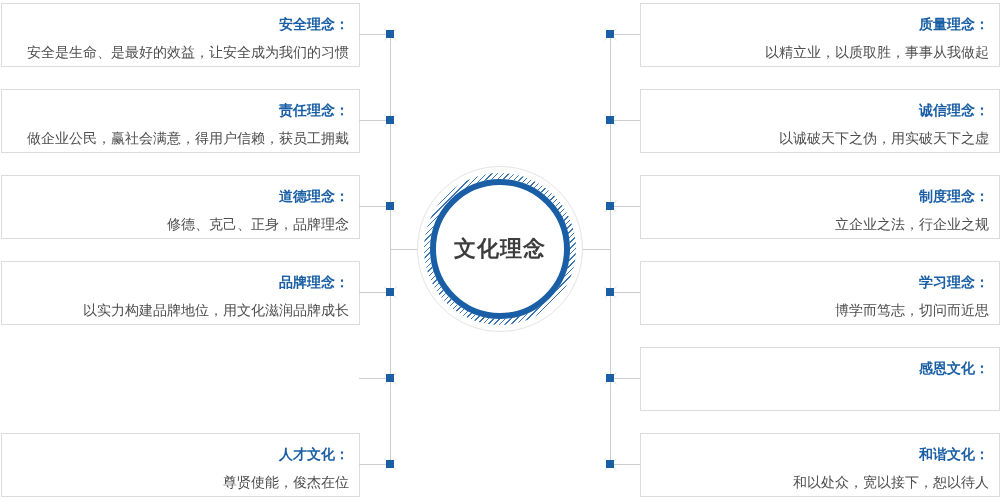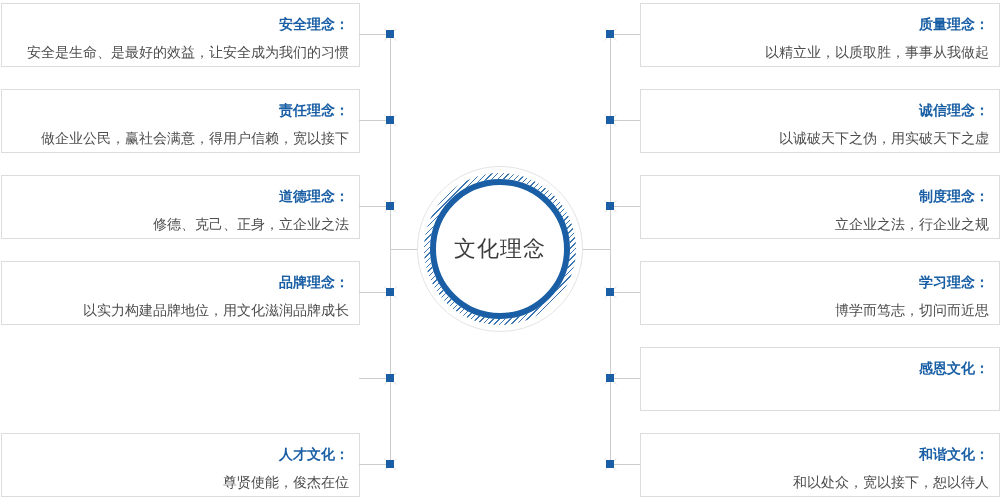--- a/index.html
+++ b/index.html
@@ -57,44 +57,44 @@
   }
   .circle-hatch::after{
     content:"";position:absolute;inset:6px;background:#ffffff;border-radius:50%;
   }
   .circle-ring{
     position:absolute;left:430px;top:179px;width:128px;height:128px;
     border:6px solid var(--accent);border-radius:50%;background:#ffffff;z-index:6;
     display:flex;align-items:center;justify-content:center;
   }
   .center-label{
-    font-size:22px;font-weight:normal;color:var(--center-text);letter-spacing:1px;white-space:nowrap;
+    font-size:22px;font-weight:bold;color:var(--center-text);letter-spacing:1px;white-space:nowrap;
   }
 </style>
 </head>
 <body>
 
 <div class="canvas">
 
   <div class="card left" style="top:3px">
     <div class="card-inner">
       <div class="card-title">安全理念：</div>
       <div class="card-desc">安全是生命、是最好的效益，让安全成为我们的习惯</div>
     </div>
   </div>
   <div class="card left" style="top:89px">
     <div class="card-inner">
       <div class="card-title">责任理念：</div>
-      <div class="card-desc">做企业公民，赢社会满意，得用户信赖，宽以接下</div>
+      <div class="card-desc">做企业公民，赢社会满意，得用户信赖，获员工拥戴</div>
     </div>
   </div>
   <div class="card left" style="top:175px">
     <div class="card-inner">
       <div class="card-title">道德理念：</div>
-      <div class="card-desc">修德、克己、正身，立企业之法</div>
+      <div class="card-desc">修德、克己、正身，品牌理念</div>
     </div>
   </div>
   <div class="card left" style="top:261px">
     <div class="card-inner">
       <div class="card-title">品牌理念：</div>
       <div class="card-desc">以实力构建品牌地位，用文化滋润品牌成长</div>
     </div>
   </div>
   <div class="card left" style="top:433px">
     <div class="card-inner">

